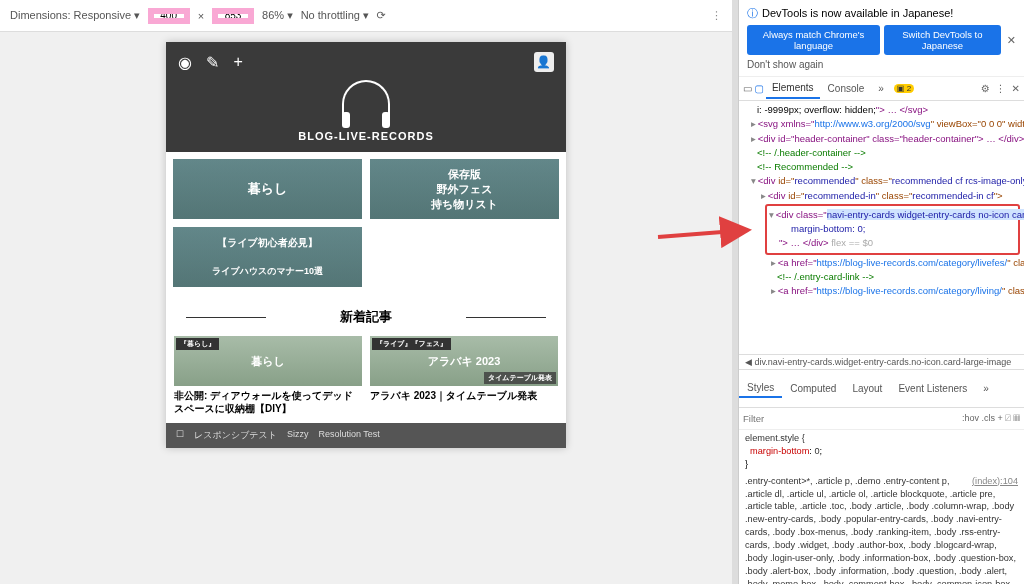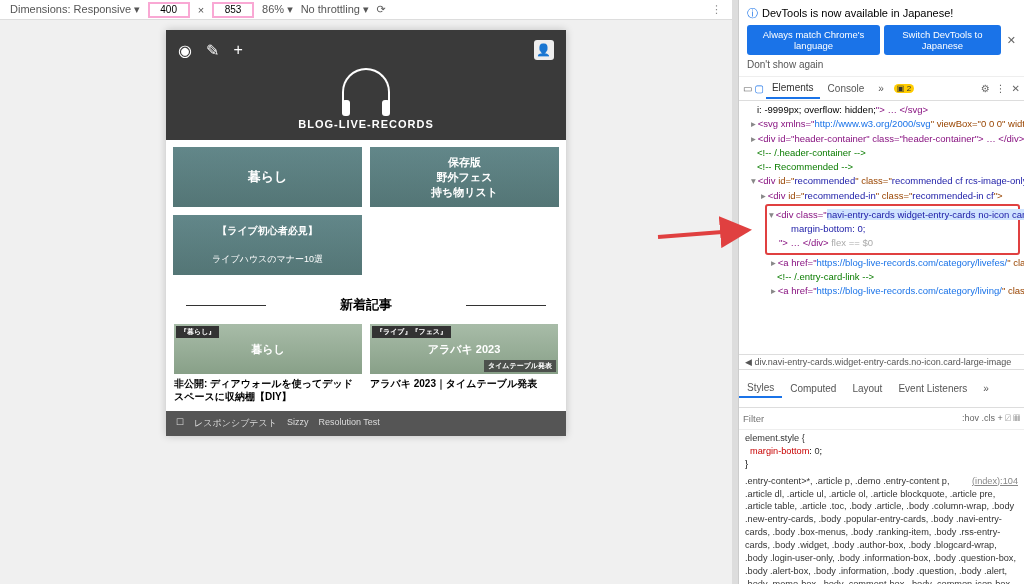--- a/index.html
+++ b/index.html
@@ -1,35 +1,35 @@
 <!DOCTYPE html>
 <html><head>
 <meta charset="utf-8">
 <style>
 *{box-sizing:border-box;margin:0;padding:0;font-family:Arial,sans-serif}
 body{display:flex;height:584px;width:1024px;overflow:hidden;background:#fff;font-size:11px}
 .left-pane{flex:1;display:flex;flex-direction:column;background:#f0f0f0}
-.device-toolbar{height:20px;background:#fff;border-bottom:1px solid #ddd;display:flex;align-items:center;padding:0 10px;gap:8px;color:#555;font-size:11px;justify-content:center}
-.device-toolbar input{width:42px;height:16px;border:2px solid #f9a8d4;text-align:center;font-size:10px}
+.device-toolbar{height:32px;background:#fff;border-bottom:1px solid #ddd;display:flex;align-items:center;padding:0 10px;gap:8px;color:#555;font-size:11px;justify-content:center}
+.device-toolbar input{width:42px;height:16px;border:6px solid #f9a8d4;text-align:center;font-size:10px}
 .device-toolbar .dropdown{cursor:pointer}
 .device-toolbar .menu-dots{margin-left:auto;color:#888}
 .preview-area{flex:1;display:flex;justify-content:center;align-items:flex-start;padding:10px 0;overflow:hidden}
 .mobile-frame{width:400px;background:#fff;box-shadow:0 0 8px rgba(0,0,0,0.2);display:flex;flex-direction:column}
 .app-header{background:#3a3a3a;color:#fff;text-align:center;padding:8px 8px 10px}
 .app-header-top{display:flex;justify-content:space-between;align-items:center;padding:2px 4px 6px}
 .app-header-top .icon-group{display:flex;gap:14px;font-size:16px}
 .app-header-top .avatar{width:20px;height:20px;background:#eee;border-radius:3px;display:flex;align-items:center;justify-content:center;font-size:12px}
 .headphone-logo{width:48px;height:44px;margin:2px auto 6px;border:2px solid #fff;border-radius:24px 24px 4px 4px;position:relative;border-bottom:none}
 .headphone-logo::before,.headphone-logo::after{content:"";position:absolute;bottom:-4px;width:8px;height:16px;background:#fff;border-radius:3px}
 .headphone-logo::before{left:-2px}
 .headphone-logo::after{right:-2px}
 .site-title{font-size:11px;letter-spacing:1px;font-weight:600}
 .card-grid{display:grid;grid-template-columns:1fr 1fr;gap:6px;padding:6px}
 .card{height:62px;background:linear-gradient(rgba(50,80,100,0.45),rgba(50,80,100,0.45)),linear-gradient(#8ab4a8,#6f9484);display:flex;align-items:center;justify-content:center;color:#fff;font-size:13px;font-weight:700;text-align:center;border:1px solid #fff;position:relative}
-.card .subtitle{font-size:9px;font-weight:400;display:block;margin-top:15px}
+.card .subtitle{font-size:9px;font-weight:700;display:block;margin-top:15px}
 .section-title{text-align:center;font-size:13px;font-weight:700;margin:14px 0 10px;position:relative}
 .section-title::before,.section-title::after{content:"";position:absolute;top:50%;width:80px;height:1px;background:#333}
 .section-title::before{left:20px}
 .section-title::after{right:20px}
 .post-grid{display:grid;grid-template-columns:1fr 1fr;gap:8px;padding:0 8px 8px}
 .post{font-size:10px}
 .post-thumb{height:50px;background:linear-gradient(#a8bca8,#88a088);position:relative;display:flex;align-items:center;justify-content:center;color:#fff;font-size:11px;font-weight:700}
 .post-thumb .tag{position:absolute;top:2px;left:2px;background:#333;font-size:7px;padding:1px 4px}
 .post-thumb .tag2{position:absolute;bottom:2px;right:2px;background:rgba(60,60,60,0.8);font-size:7px;padding:1px 4px}
 .post-title{font-size:10px;font-weight:700;margin-top:3px;line-height:1.3}

